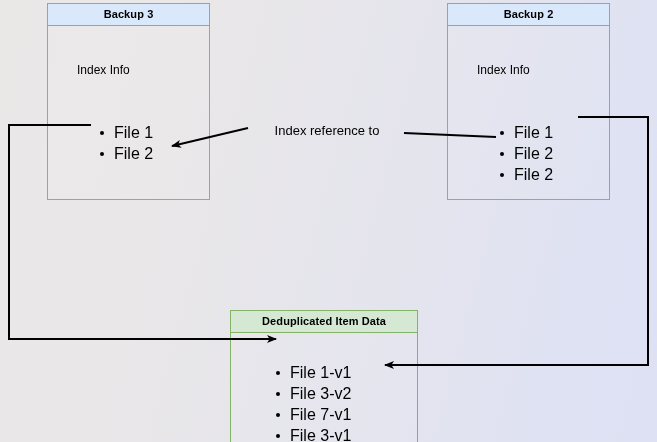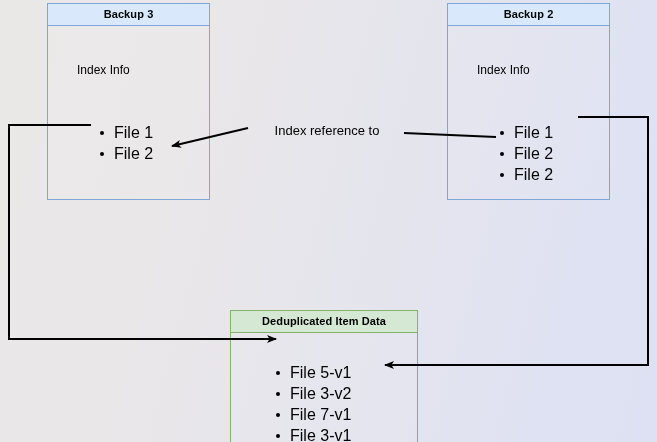--- a/index.html
+++ b/index.html
@@ -130,21 +130,21 @@
         <li>File 2</li>
         <li>File 2</li>
       </ul>
     </div>
   </div>
 
   <div class="node green" style="left:230px; top:278px; width:188px; height:161px;margin-top:32px;">
     <div class="node-header">Deduplicated Item Data</div>
     <div class="node-body">
       <ul class="filelist" style="left:44px; top:29px;">
-        <li>File 5-v1</li>
+        <li>File 1-v1</li>
         <li>File 3-v2</li>
         <li>File 7-v1</li>
         <li>File 3-v1</li>
       </ul>
     </div>
   </div>
 
   <div class="edge-label" style="left:252px; top:122px; width:150px;">
     <div>Index reference to</div>
   </div>

